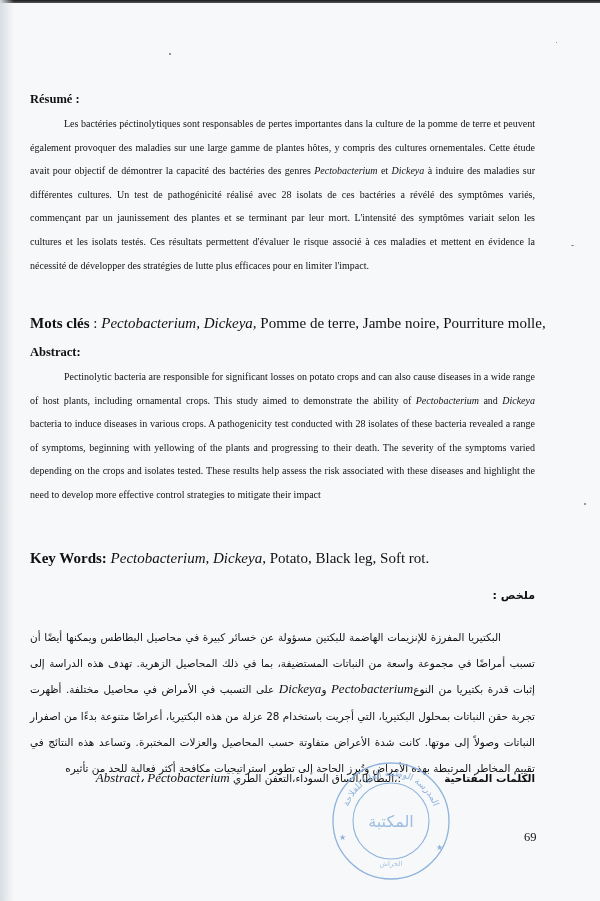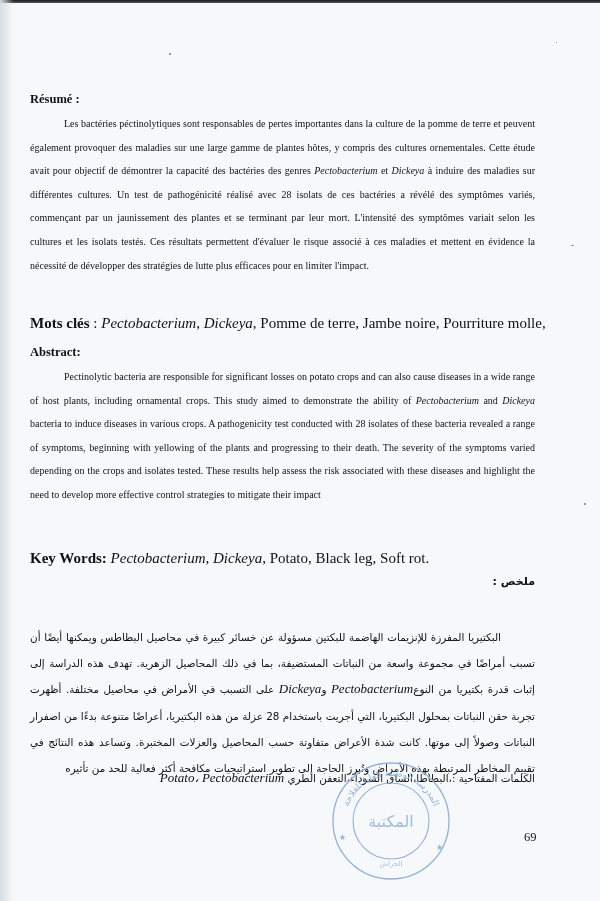--- a/index.html
+++ b/index.html
@@ -88,21 +88,21 @@
       font-size: 13px;
     }
     .ar-kw {
       position: absolute;
       right: 0;
       font-size: 10.4px;
       white-space: nowrap;
       direction: rtl;
       font-family: "DejaVu Sans", sans-serif;
     }
-    .ar-kw b { font-weight: normal; }
+    .ar-kw b { font-weight: bold; margin-left: 40px; }
     .page-number {
       position: absolute;
       left: 508px;
       top: 830px;
       font-size: 12.5px;
       margin-left: 16px;
     }
     .stamp {
       position: absolute;
       left: 328px;
@@ -143,28 +143,28 @@
   <div class="heading" style="top:345px;">Abstract:</div>
 
   <div class="para" style="top:365px;">
     <span class="indent"></span><span>Pectinolytic bacteria are responsible for significant losses on potato crops and can also cause diseases in a wide range of host plants, including ornamental crops. This study aimed to demonstrate the ability of </span><i>Pectobacterium</i><span> and </span><i>Dickeya</i><span> bacteria to induce diseases in various crops. A pathogenicity test conducted with 28 isolates of these bacteria revealed a range of symptoms, beginning with yellowing of the plants and progressing to their death. The severity of the symptoms varied depending on the crops and isolates tested. These results help assess the risk associated with these diseases and highlight the need to develop more effective control strategies to mitigate their impact</span>
   </div>
 
   <div class="kw" style="top:550px;">
     <b>Key Words:</b> <i>Pectobacterium, Dickeya</i><span>, Potato, Black leg, Soft rot.</span>
   </div>
 
-  <div class="ar-heading" style="top:575px;text-align:center;">ملخص :</div>
+  <div class="ar-heading" style="top:589px;text-align:center;">ملخص :</div>
 
   <div class="ar-para" style="top:624px;">
     <span class="indent"></span><span>البكتيريا المفرزة للإنزيمات الهاضمة للبكتين مسؤولة عن خسائر كبيرة في محاصيل البطاطس ويمكنها أيضًا أن تسبب أمراضًا في مجموعة واسعة من النباتات المستضيفة، بما في ذلك المحاصيل الزهرية. تهدف هذه الدراسة إلى إثبات قدرة بكتيريا من النوع</span><i dir="ltr">Pectobacterium</i><span> و</span><i dir="ltr">Dickeya</i><span> على التسبب في الأمراض في محاصيل مختلفة. أظهرت تجربة حقن النباتات بمحلول البكتيريا، التي أجريت باستخدام 28 عزلة من هذه البكتيريا، أعراضًا متنوعة بدءًا من اصفرار النباتات وصولاً إلى موتها. كانت شدة الأعراض متفاوتة حسب المحاصيل والعزلات المختبرة. وتساعد هذه النتائج في تقييم المخاطر المرتبطة بهذه الأمراض وتُبرز الحاجة إلى تطوير استراتيجيات مكافحة أكثر فعالية للحد من تأثيره</span>
   </div>
 
   <div class="ar-kw" style="top:770px;">
-    <b>الكلمات المفتاحية</b><span> :،</span><span>البطاطا،الساق السوداء،التعفن الطري </span><i dir="ltr">Potato، Pectobacterium</i>
+    <b>الكلمات المفتاحية</b><span> :،</span><span>البطاطا،الساق السوداء،التعفن الطري </span><i dir="ltr">Abstract، Pectobacterium</i>
   </div>
 </div>
 
 <svg class="stamp" viewBox="0 0 126 126">
   <defs>
     <path id="stampArc" d="M 18 63 A 45 45 0 0 1 108 63"></path>
     <path id="stampArcBottom" d="M 35 92 A 38 38 0 0 0 91 92"></path>
   </defs>
   <circle cx="63" cy="63" r="58" fill="none" stroke="#8fb3dc" stroke-width="1.3"></circle>
   <circle cx="63" cy="63" r="38" fill="none" stroke="#8fb3dc" stroke-width="1.1"></circle>

